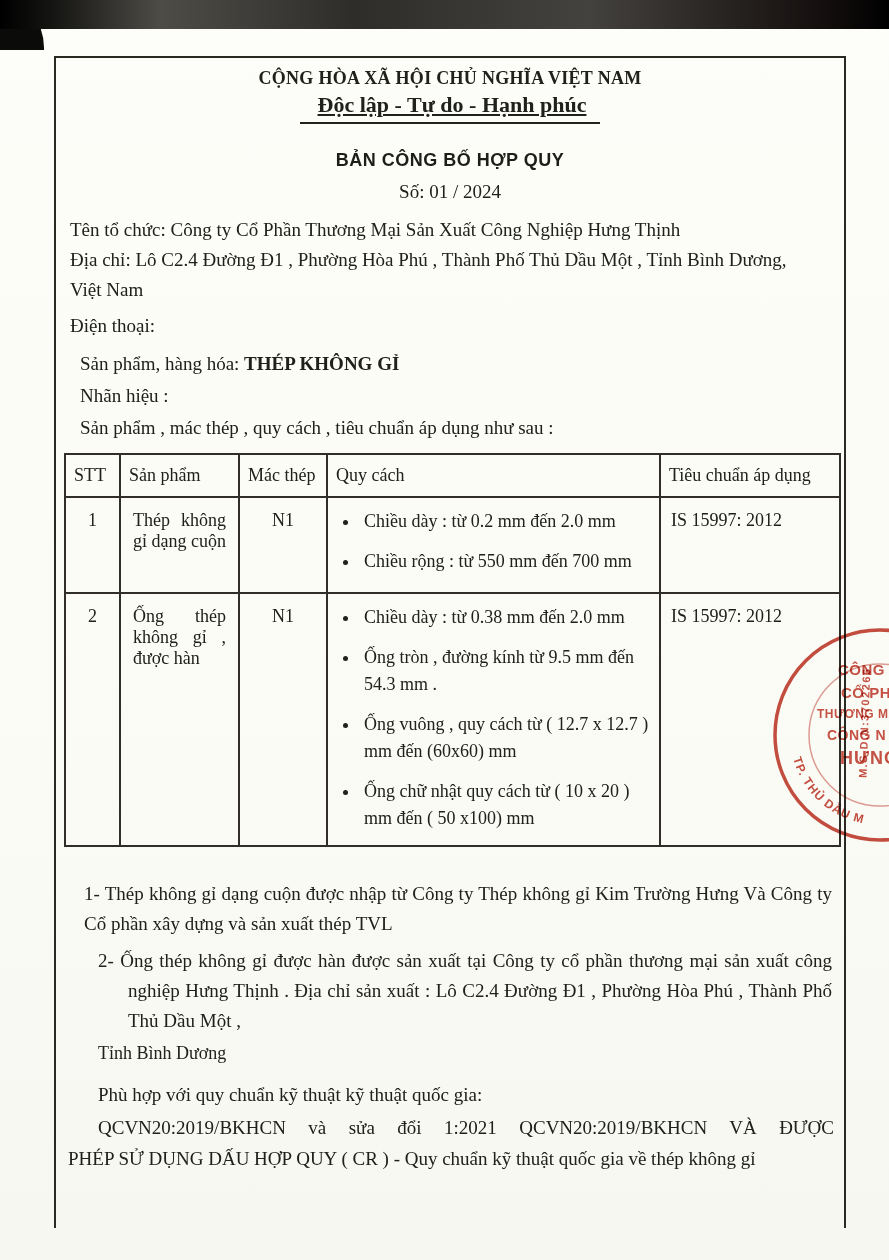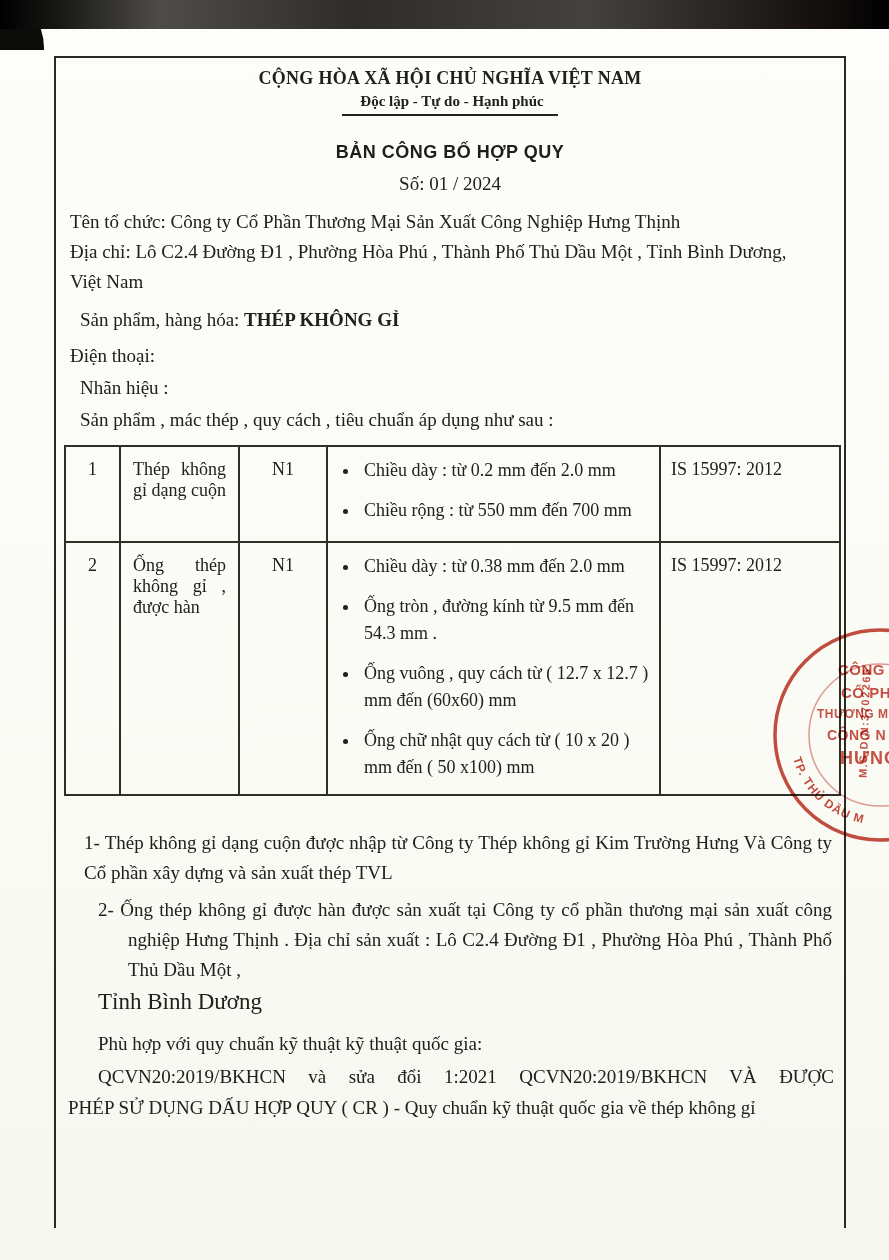--- a/index.html
+++ b/index.html
@@ -7,21 +7,21 @@
     position:relative;width:889px;height:1260px;overflow:hidden;
     background:linear-gradient(180deg,#fdfdf9 0%,#fbfbf6 60%,#f7f7f1 100%);
     font-family:"Liberation Serif","DejaVu Serif",serif;color:#21211c;
   }
   .frame{
     position:absolute;left:54px;top:56px;width:792px;height:1172px;
     border:2px solid #2a2a22;border-bottom:none;box-sizing:border-box;
   }
   .nat-header{margin:10px 6px 0 6px;text-align:center;font-weight:bold;font-size:18px;letter-spacing:.3px;}
   .motto-wrap{text-align:center;margin-top:3px;}
-  .motto{display:inline-block;font-weight:bold;font-size:15px;border-bottom:2.5px solid #23231d;padding:0 14px 4px 18px;}
+  .motto{display:inline-block;font-weight:bold;font-size:22px;border-bottom:2.5px solid #23231d;padding:0 14px 4px 18px;text-decoration:underline;}
   .doc-title{margin-top:26px;text-align:center;font-family:"Liberation Sans","DejaVu Sans",sans-serif;font-weight:bold;font-size:18px;letter-spacing:.5px;color:#1e1e19;}
   .doc-number{margin-top:10px;text-align:center;font-size:19px;}
   .para{font-size:19px;line-height:30px;margin:0;}
   .p-org{margin:12px 10px 0 14px;}
   .p-address{margin:0 14px 6px 14px;max-width:745px;}
   .p-phone{margin:6px 0 0 14px;}
   .p-product{margin:8px 0 0 24px;}
   .p-product b{font-size:19px;}
   .p-brand{margin:2px 0 0 24px;}
   .p-intro{margin:2px 0 0 24px;}
@@ -34,21 +34,21 @@
   td.mt{text-align:center;padding-top:12px;}
   td.qc{padding:6px 6px 0 4px;}
   td.qc ul{margin:4px 0 0 28px;padding:0;}
   td.qc li{margin:0 0 13px 0;padding-left:4px;line-height:27px;}
   td.tc{padding:12px 6px 0 10px;}
   tr.row1 td{height:96px;}
   tr.row2 td{height:238px;}
   .notes{margin-top:32px;}
   .note1{margin:0 12px 7px 28px;text-align:justify;font-size:19px;line-height:30px;}
   .note2{margin:0 12px 0 42px;padding-left:30px;text-indent:-30px;text-align:justify;font-size:19px;line-height:30px;}
-  .province{margin:2px 0 12px 42px;font-size:23px;line-height:30px;}
+  .province{margin:2px 0 12px 42px;font-size:18px;line-height:30px;}
   .conf-intro{margin:2px 0 0 42px;font-size:19px;line-height:30px;}
   .conformity{margin:2px 10px 0 12px;font-size:19px;line-height:31px;}
   .conformity .l1{display:block;text-align:justify;text-align-last:justify;padding-left:30px;}
   .conformity .l2{display:block;}
   
   .stamp-svg{position:absolute;left:770px;top:625px;width:230px;height:230px;mix-blend-mode:multiply;opacity:.9;}
   .stamp-text{position:absolute;color:#bf3a2b;font-family:"Liberation Sans","DejaVu Sans",sans-serif;font-weight:bold;mix-blend-mode:multiply;opacity:.88;letter-spacing:.5px;white-space:nowrap;}
   .st1{left:838px;top:661px;font-size:15px;}
   .st2{left:841px;top:684px;font-size:15px;}
   .st3{left:817px;top:707px;font-size:12px;}
@@ -70,34 +70,41 @@
     <div class="nat-header">CỘNG HÒA XÃ HỘI CHỦ NGHĨA VIỆT NAM</div>
     <div class="motto-wrap">
       <span class="motto">Độc lập - Tự do - Hạnh phúc</span>
     </div>
 
     <div class="doc-title">BẢN CÔNG BỐ HỢP QUY</div>
     <div class="doc-number">Số: 01 / 2024</div>
 
     <p class="para p-org">Tên tổ chức: Công ty Cổ Phần Thương Mại Sản Xuất Công Nghiệp Hưng Thịnh</p>
     <p class="para p-address">Địa chỉ: Lô C2.4 Đường Đ1 , Phường Hòa Phú , Thành Phố Thủ Dầu Một , Tỉnh Bình Dương, Việt Nam</p>
+    <p class="para p-phone">Điện thoại:</p>
     <p class="para p-product"><span>Sản phẩm, hàng hóa: </span><b>THÉP KHÔNG GỈ</b></p>
-    <p class="para p-phone">Điện thoại:</p>
     <p class="para p-brand">Nhãn hiệu :</p>
     <p class="para p-intro">Sản phẩm , mác thép , quy cách , tiêu chuẩn áp dụng như sau :</p>
 
     <table class="spec">
       <colgroup>
         <col style="width:55px">
           <col style="width:119px">
           <col style="width:88px">
           <col style="width:333px">
           <col style="width:180px">
       </colgroup>
       <tbody>
+          <tr>
+        <th class="c-stt">STT</th>
+        <th>Sản phẩm</th>
+        <th>Mác thép</th>
+        <th>Quy cách</th>
+        <th>Tiêu chuẩn áp dụng</th>
+      </tr>
       <tr class="row1">
         <td class="stt">1</td>
         <td class="sp">Thép không gỉ dạng cuộn</td>
         <td class="mt">N1</td>
         <td class="qc">
           <ul>
             <li>Chiều dày : từ 0.2 mm đến 2.0 mm</li>
             <li>Chiều rộng : từ 550 mm đến 700 mm</li>
           </ul>
         </td>

